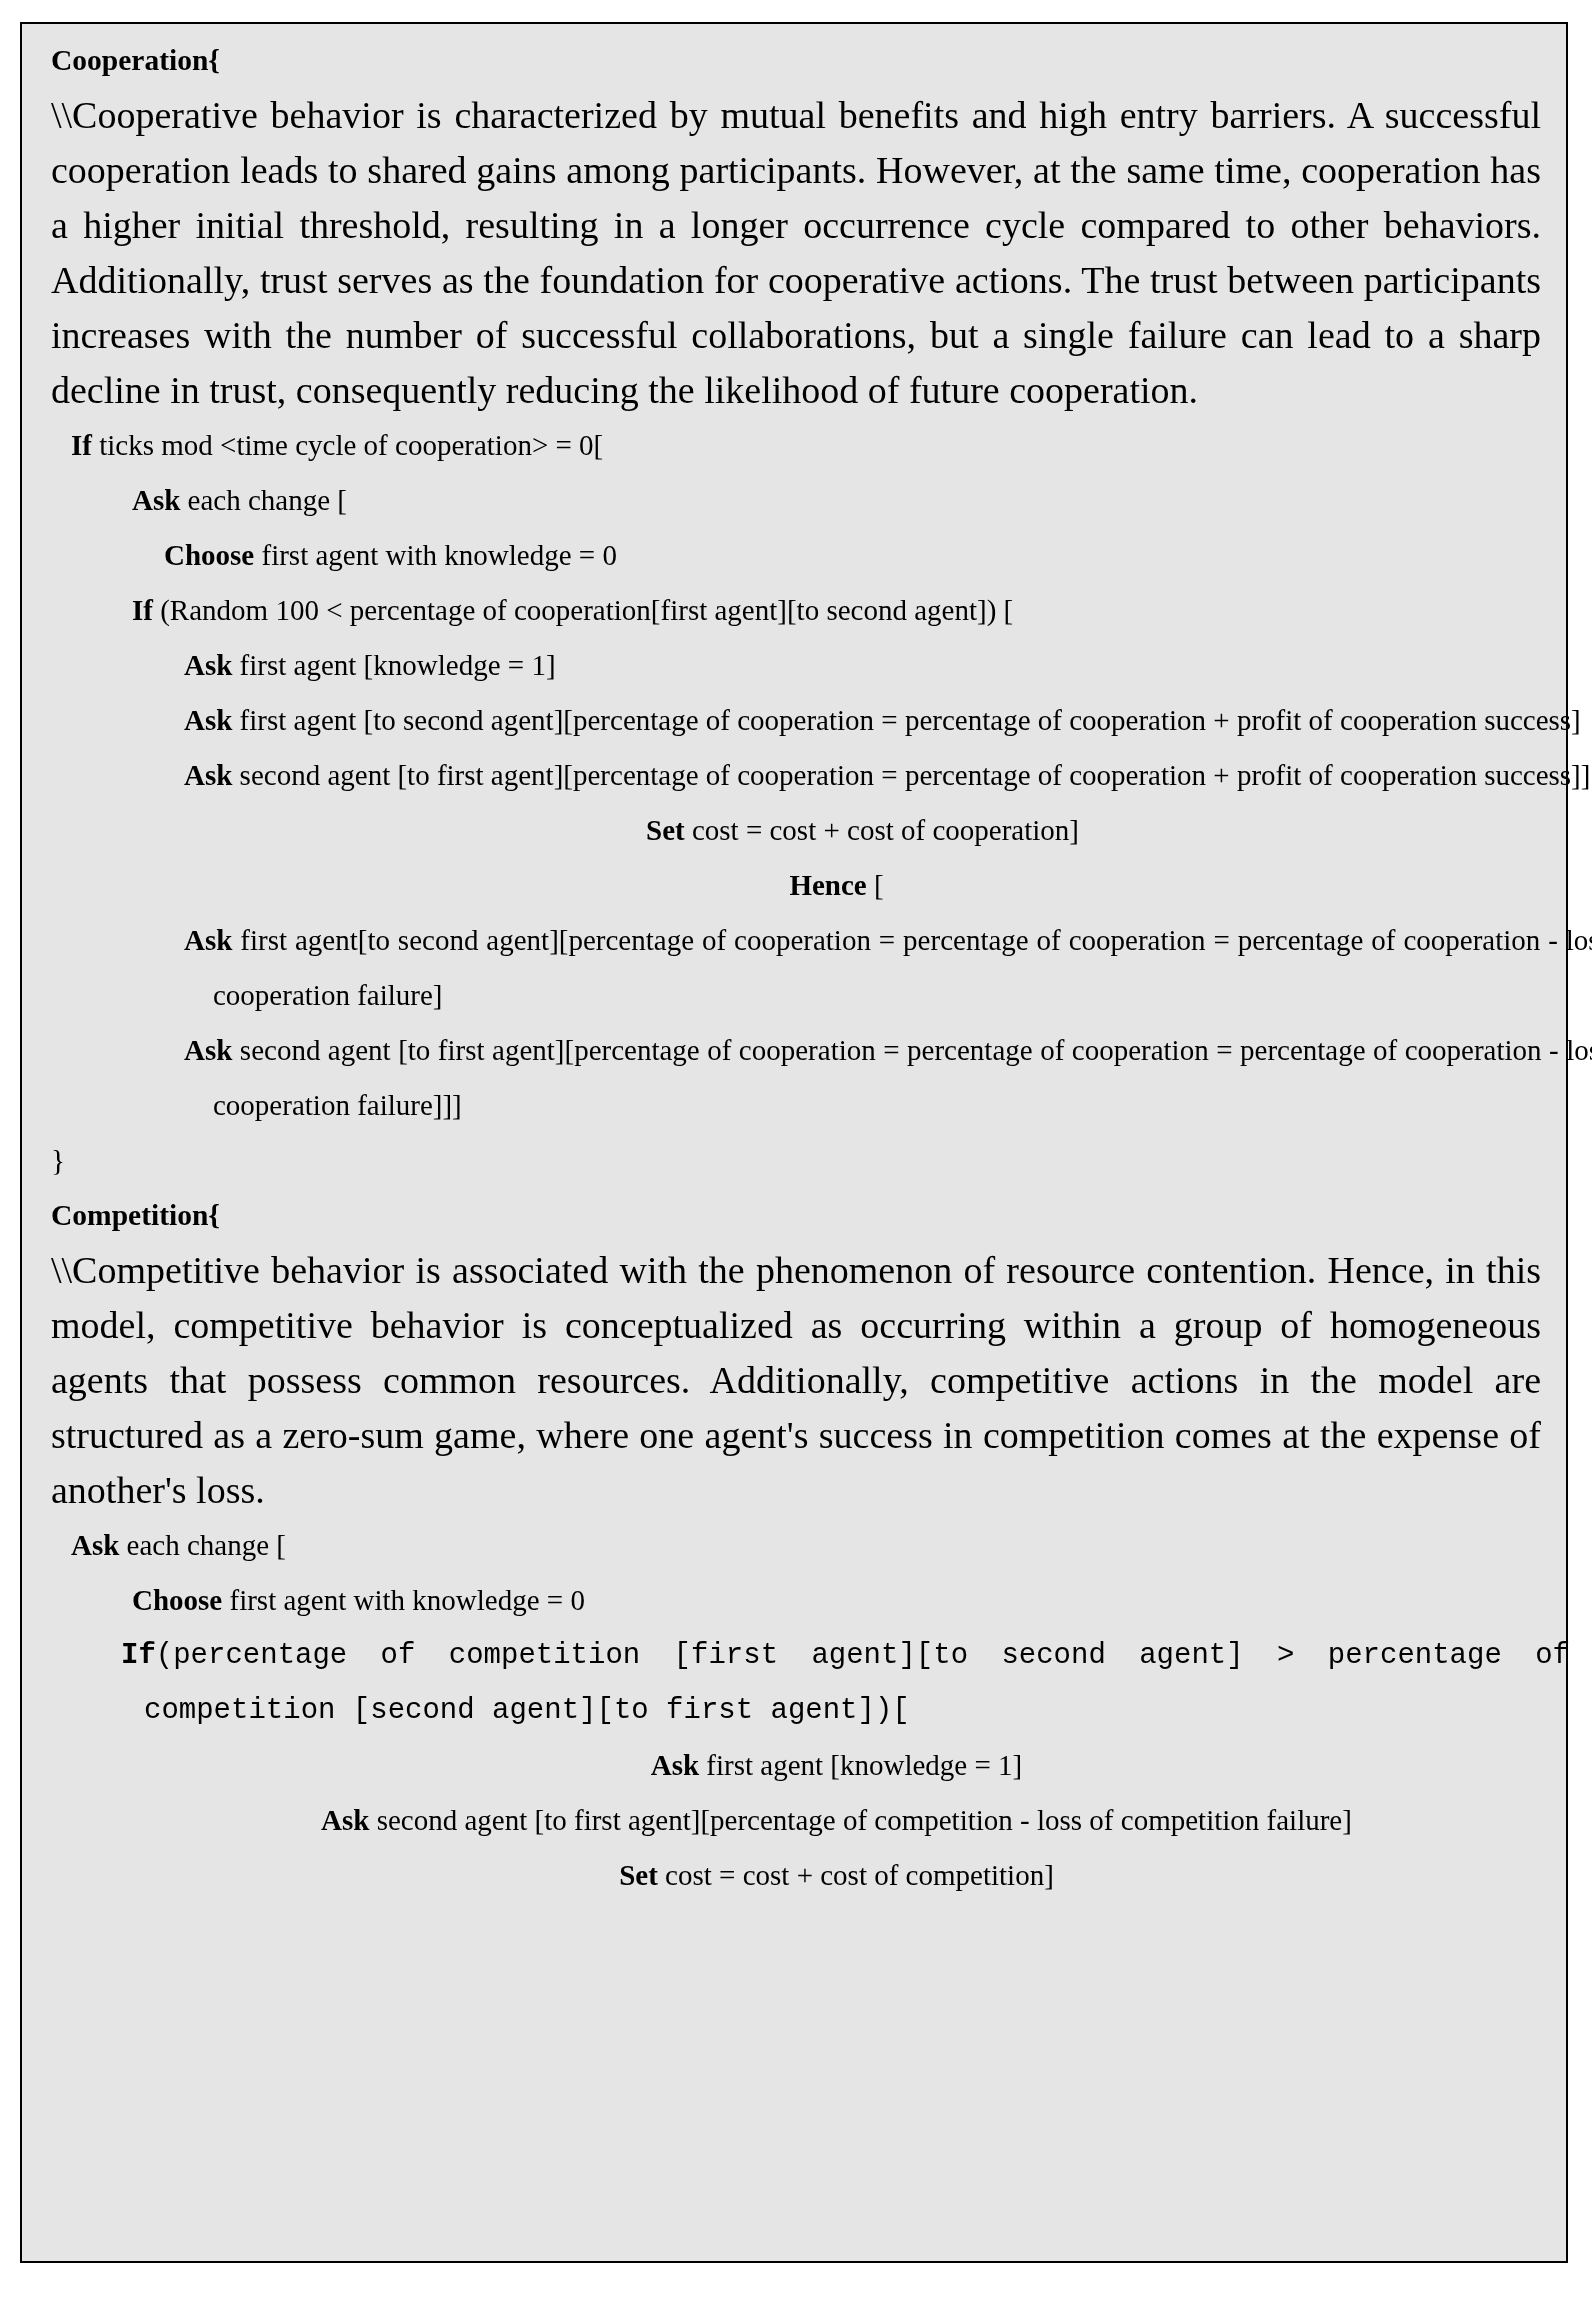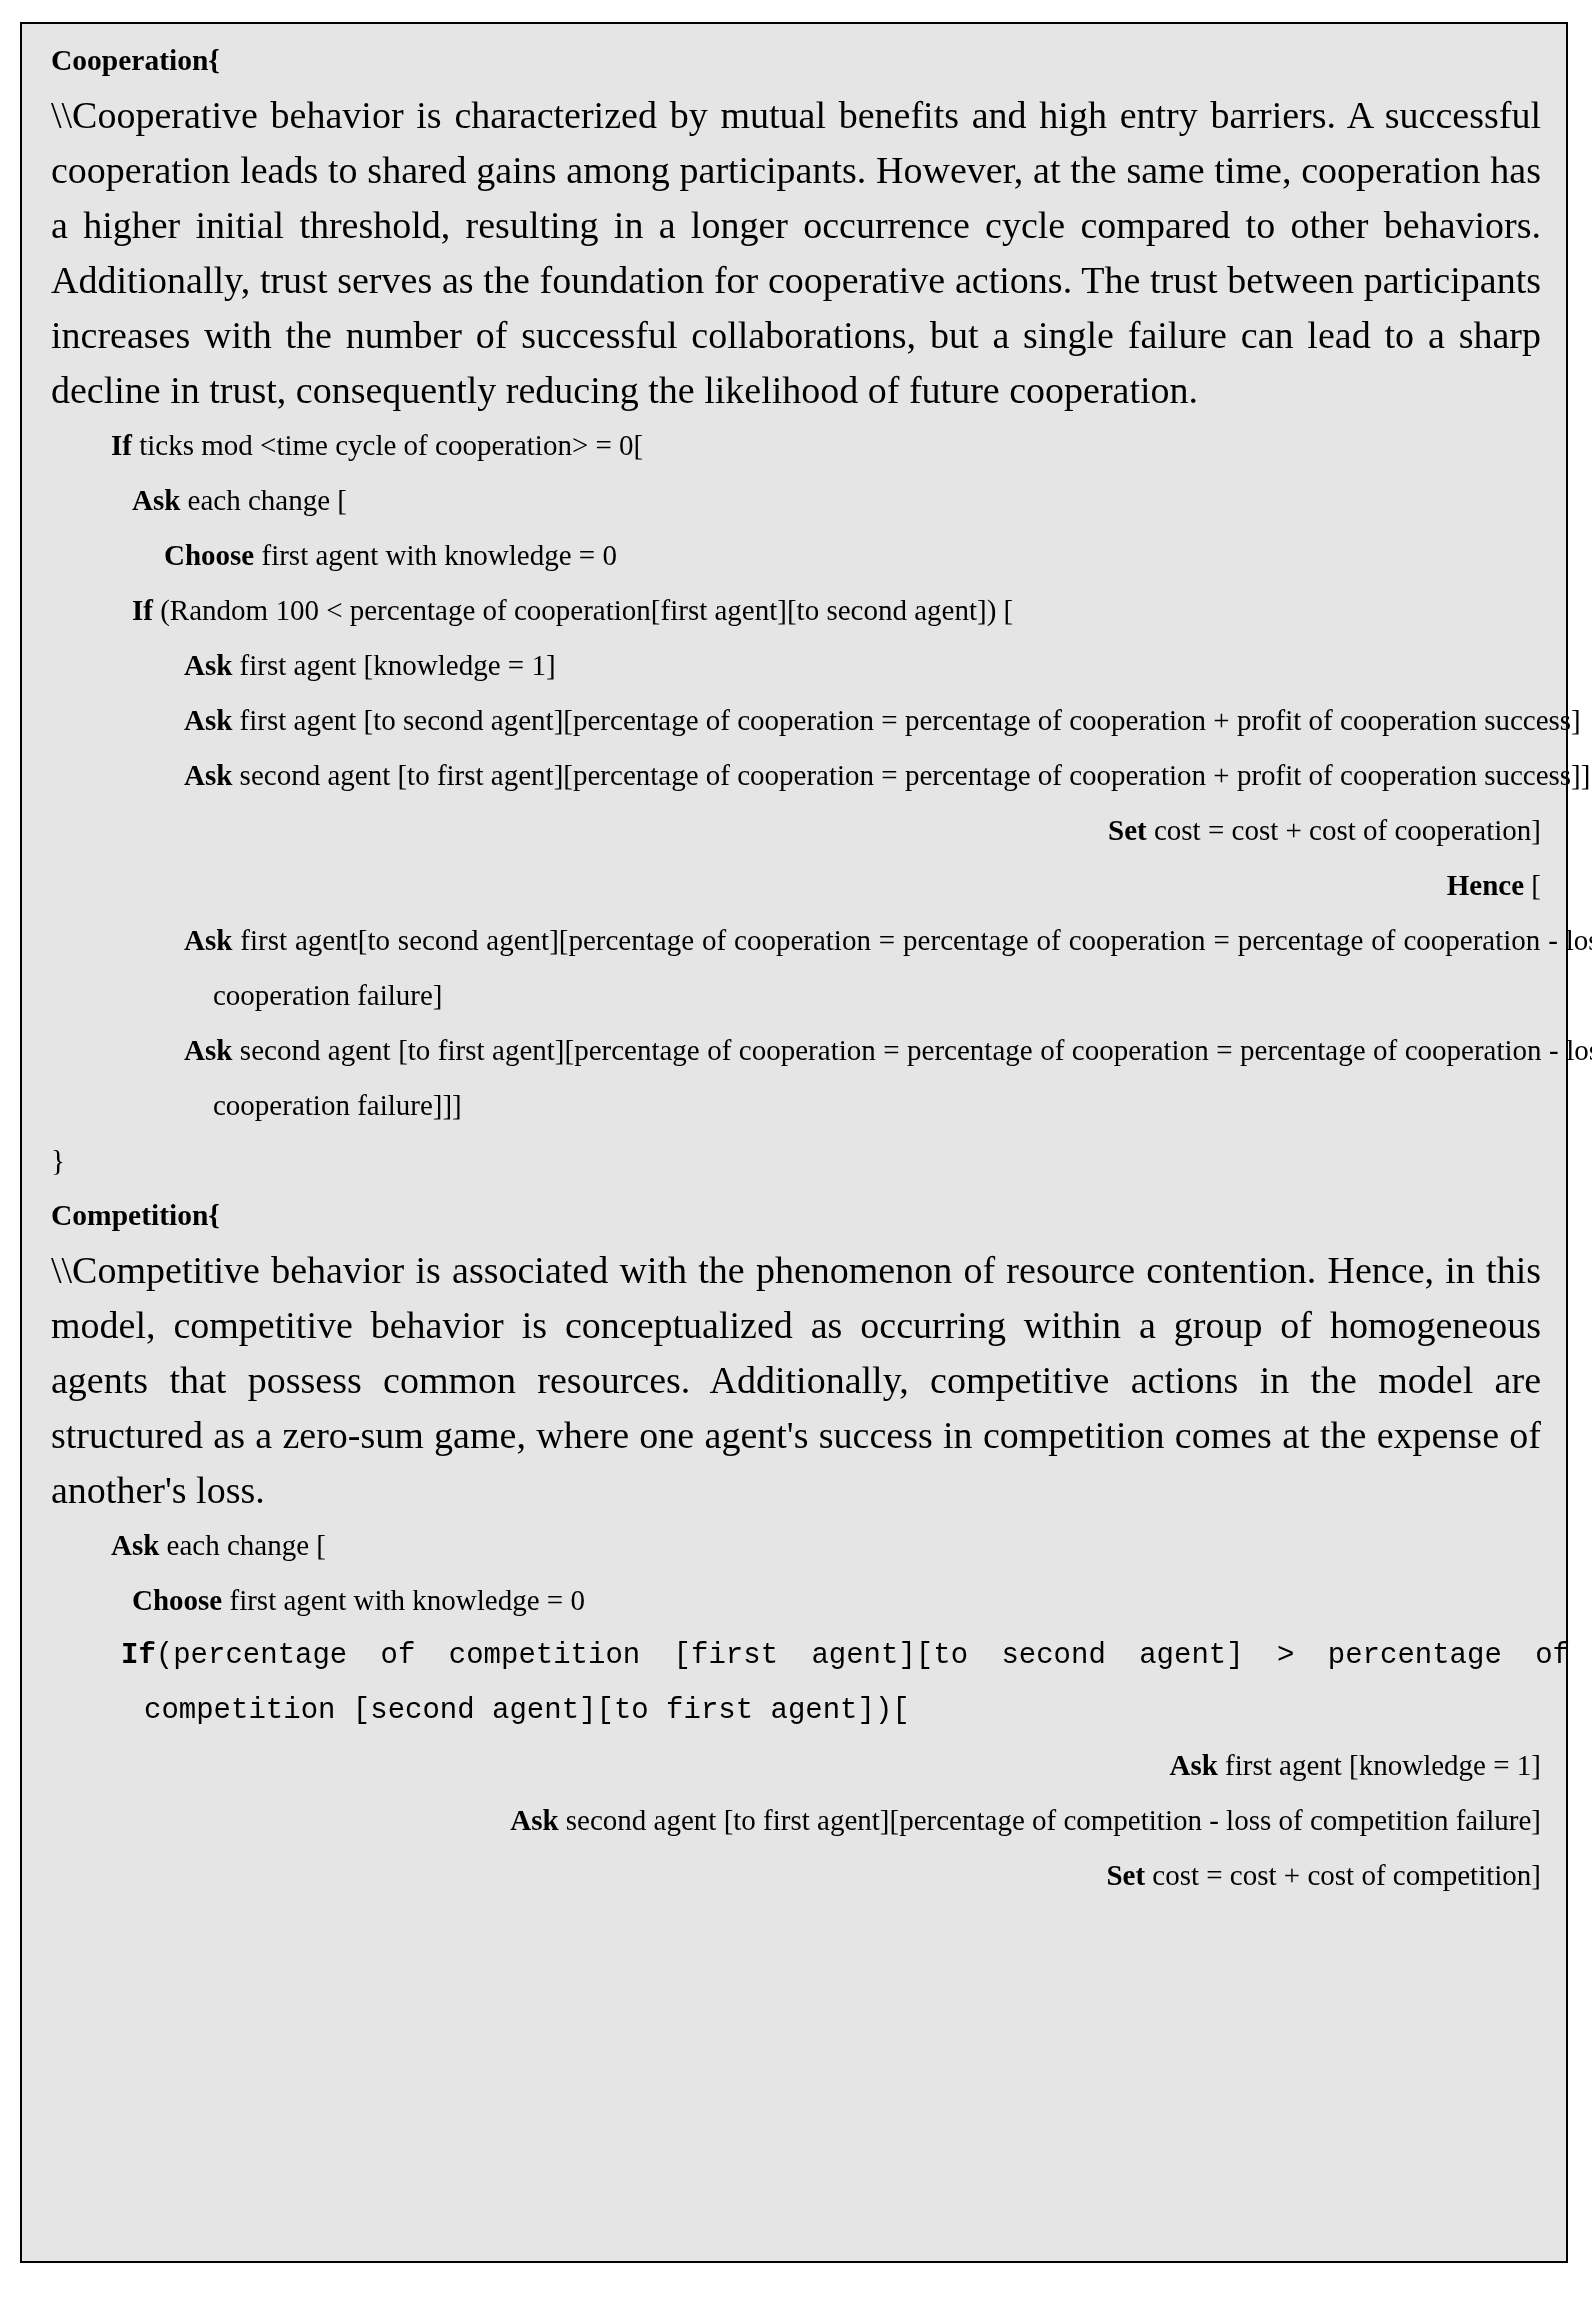--- a/index.html
+++ b/index.html
@@ -52,28 +52,28 @@
   }
 
   .code {
     font-size: 29px;
     line-height: 55px;
     margin: 0;
     text-align: justify;
     text-justify: inter-word;
   }
   .code.flat {
-    text-align: right;
+    text-align: center;
     white-space: pre-wrap;
   }
   .code b { font-weight: bold; }
 
   
   .i0  { margin-left: 0px; }
-  .i1  { margin-left: 60px; }
+  .i1  { margin-left: 20px; }
   .i2  { margin-left: 81px; }
   .i3  { margin-left: 113px; }
   .i4  { margin-left: 133px; }
   .i5  { margin-left: 70px; font-family: Liberation Mono, monospace; }
 
   
   .hang  { padding-left: 29px; text-indent: -29px; }
   .hang2 { padding-left: 23px; text-indent: -23px; }
 
   .brace {

